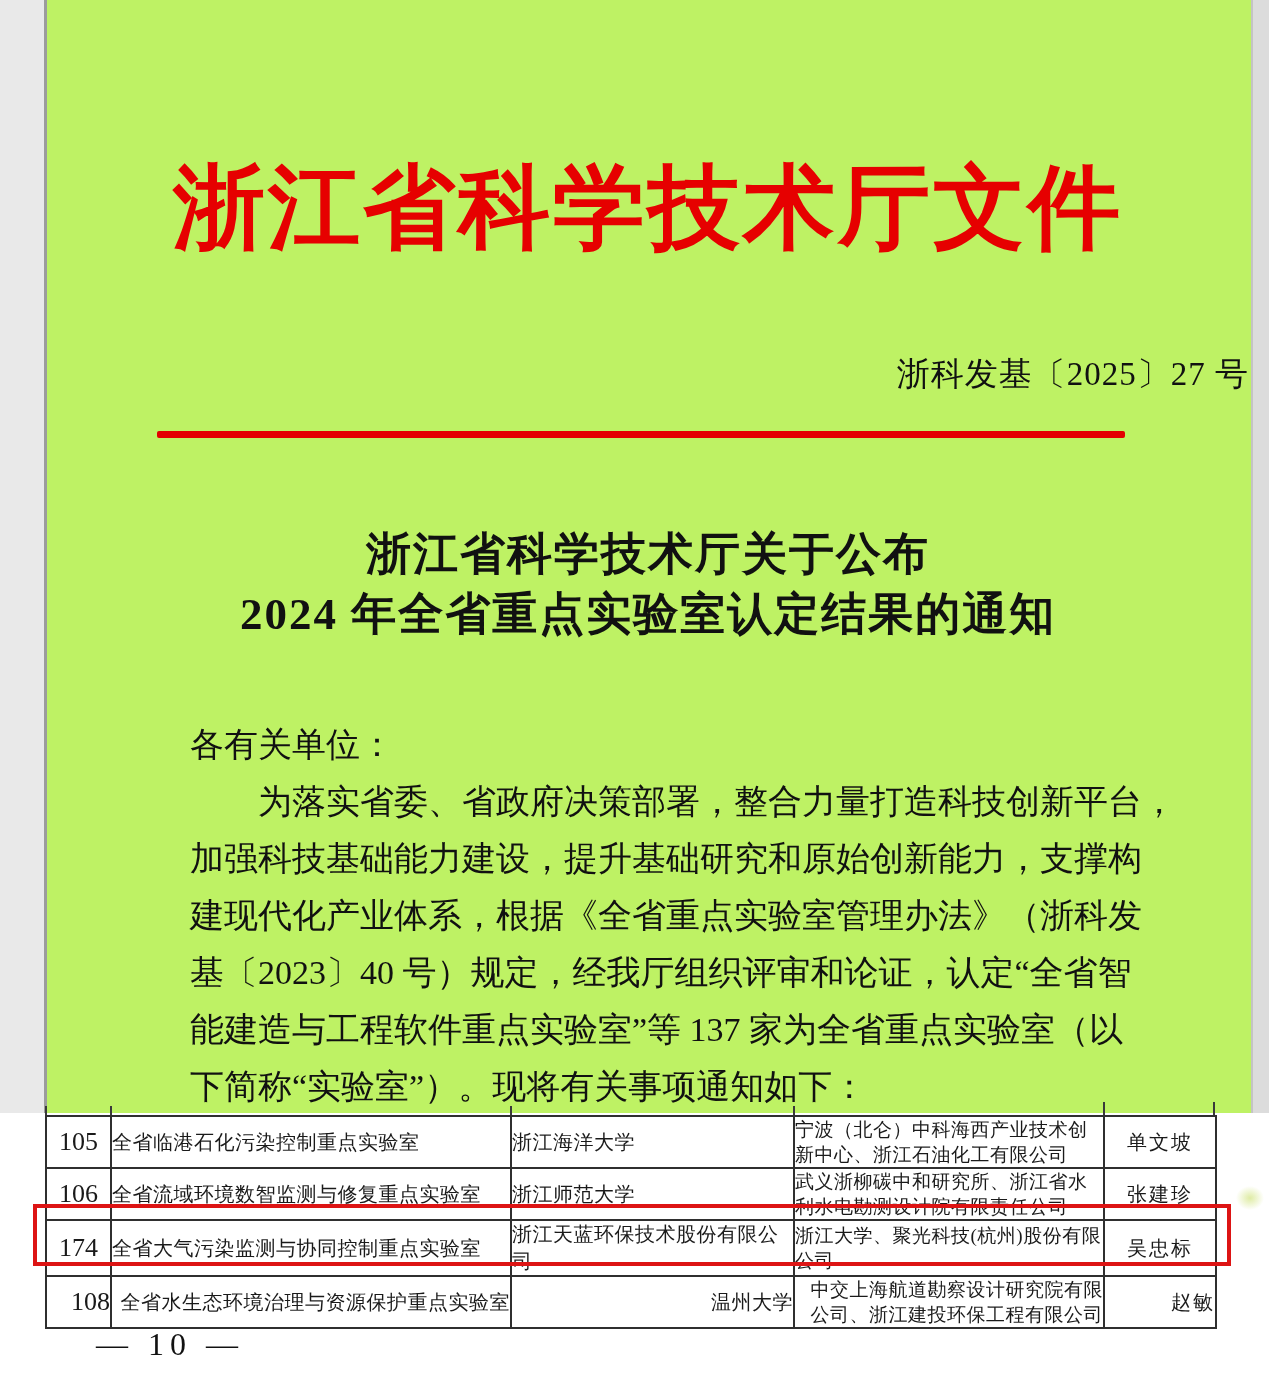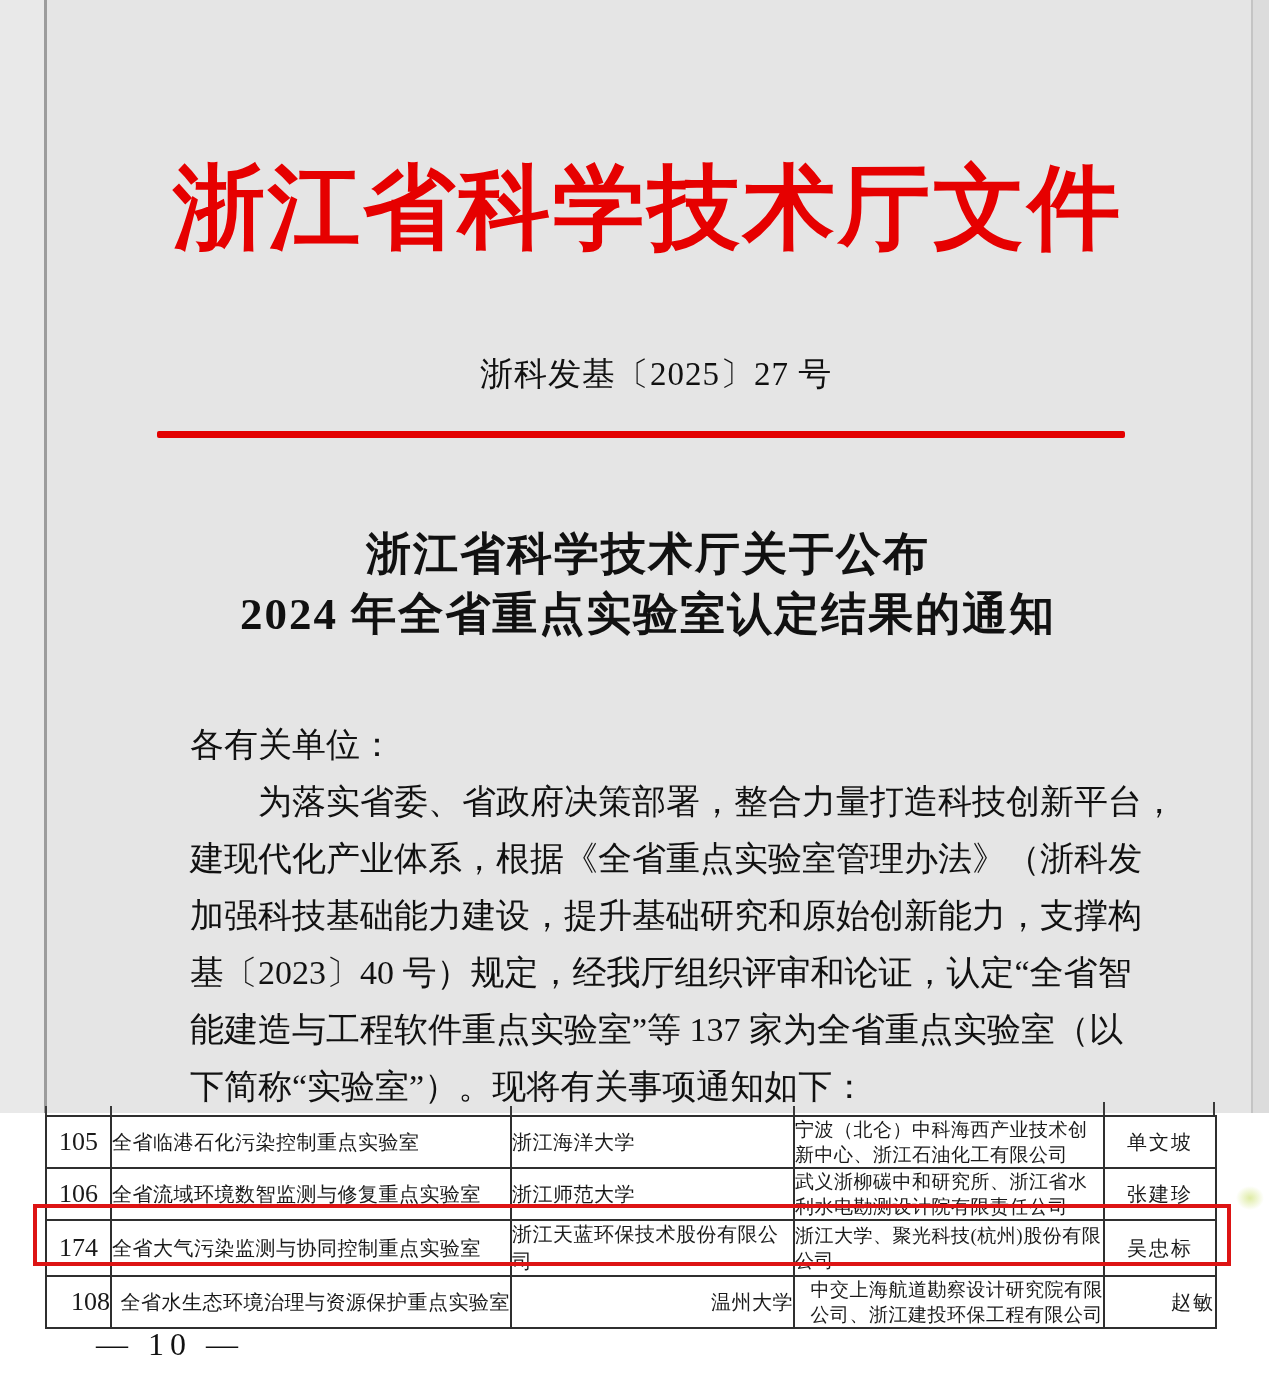--- a/index.html
+++ b/index.html
@@ -1,29 +1,29 @@
 <!DOCTYPE html>
 <html><head>
 <meta charset="utf-8">
 <style>
   html,body{margin:0;padding:0;background:#ffffff;}
   .canvas{
-    position:relative;width:1269px;height:1386px;background:#e5e5e5;overflow:hidden;
+    position:relative;width:1269px;height:1386px;background:#bef264;overflow:hidden;
     font-family:"Liberation Serif","DejaVu Serif",serif;color:#111;
   }
   
   .left-margin{position:absolute;left:0;top:0;width:44px;height:1113px;background:#e9e9e9;}
   .page-edge-line{position:absolute;left:44px;top:0;width:3px;height:1113px;background:#9c9c9c;}
   .right-margin{position:absolute;left:1251px;top:0;width:18px;height:1113px;background:#dcdcdc;border-left:2px solid #c4c4c4;}
   
   .letterhead{
     position:absolute;left:47px;top:148px;width:1202px;text-align:center;
     color:#e60000;font-size:92px;font-weight:700;letter-spacing:3px;line-height:120px;white-space:nowrap;
   }
-  .doc-number{position:absolute;left:47px;top:352px;width:1202px;text-align:center;font-size:33px;line-height:44px;letter-spacing:1px;padding-left:8px;}
+  .doc-number{position:absolute;left:47px;top:352px;width:1202px;text-align:right;font-size:33px;line-height:44px;letter-spacing:1px;}
   .red-rule{position:absolute;left:157px;top:431px;width:968px;height:7px;background:#e30000;border-radius:2px;}
   .notice-title{position:absolute;left:47px;width:1202px;text-align:center;font-size:45px;font-weight:700;letter-spacing:2px;white-space:nowrap;}
   .notice-title.l1{top:524px;}
   .notice-title.l2{top:584px;}
   
   .body-block{position:absolute;left:190px;top:716px;width:940px;font-size:34px;}
   .body-line{height:57px;line-height:57px;white-space:nowrap;}
   .body-line.indent{text-indent:68px;}
   
   .table-strip{position:absolute;left:0;top:1113px;width:1269px;height:273px;background:#ffffff;}
@@ -57,22 +57,22 @@
   <div class="letterhead">浙江省科学技术厅文件</div>
   <div class="doc-number">浙科发基〔2025〕27 号</div>
   <div class="red-rule"></div>
 
   <div class="notice-title l1">浙江省科学技术厅关于公布</div>
   <div class="notice-title l2">2024 年全省重点实验室认定结果的通知</div>
 
   <div class="body-block">
     <div class="body-line">各有关单位：</div>
     <div class="body-line indent">为落实省委、省政府决策部署，整合力量打造科技创新平台，</div>
+    <div class="body-line">加强科技基础能力建设，提升基础研究和原始创新能力，支撑构</div>
     <div class="body-line">建现代化产业体系，根据《全省重点实验室管理办法》（浙科发</div>
-    <div class="body-line">加强科技基础能力建设，提升基础研究和原始创新能力，支撑构</div>
     <div class="body-line">基〔2023〕40 号）规定，经我厅组织评审和论证，认定“全省智</div>
     <div class="body-line">能建造与工程软件重点实验室”等 137 家为全省重点实验室（以</div>
     <div class="body-line">下简称“实验室”）。现将有关事项通知如下：</div>
   </div>
 
   <div class="table-strip"></div>
 
   <div class="col-stub" style="left:45px;top:1106px;height:9px;"></div>
   <div class="col-stub" style="left:110px;top:1106px;height:9px;"></div>
   <div class="col-stub" style="left:510px;top:1106px;height:9px;"></div>

